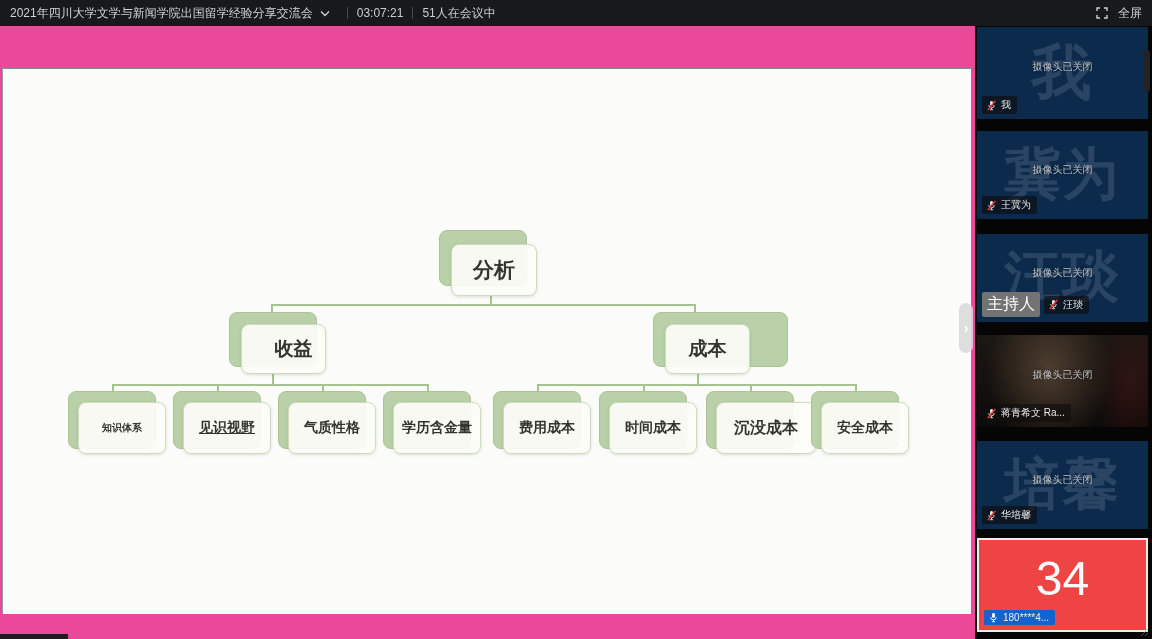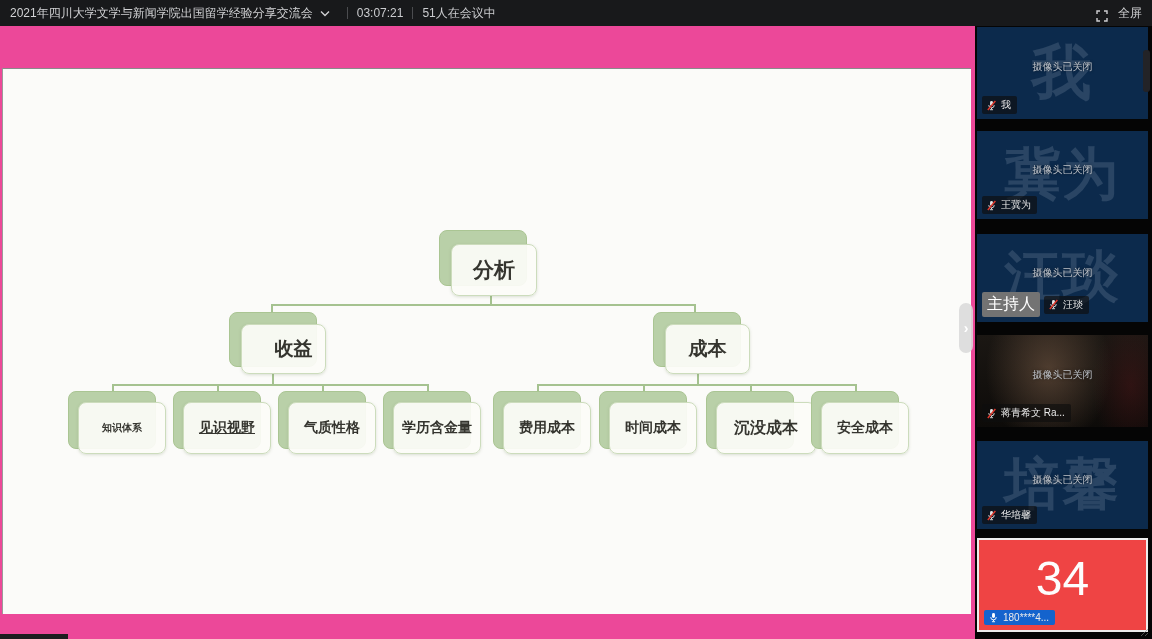--- a/index.html
+++ b/index.html
@@ -6,21 +6,21 @@
   body{width:1152px;height:639px;position:relative;overflow:hidden;
        font-family:"Liberation Sans",sans-serif;-webkit-font-smoothing:antialiased;}
 
   
   .titlebar{position:absolute;left:0;top:0;width:1152px;height:26px;background:#18191b;
             display:flex;align-items:center;padding:0 10px;box-sizing:border-box;color:#d2d3d5;font-size:12px;}
   .titlebar .title{white-space:nowrap;}
   .tb-chevron{margin:0 8px 0 7px;display:flex;align-items:center;}
   .tb-div{width:1px;height:12px;background:#4b4c4f;margin:0 9px;}
   .tb-time,.tb-count{color:#cbcccf;}
-  .tb-right{margin-left:auto;display:flex;align-items:flex-end;gap:10px;cursor:pointer;}
+  .tb-right{margin-left:auto;display:flex;align-items:center;gap:10px;cursor:pointer;}
   .substrip{position:absolute;left:0;top:26px;width:975px;height:14px;background:#1b1b1d;}
 
   
   .stage{position:absolute;left:0;top:26px;width:975px;height:613px;background:#ec4899;}
   .canvas{position:absolute;left:2px;top:42px;width:969px;height:546px;background:#fbfbf9;
           border-top:1px solid #8a8a8a;border-left:1px solid #9a9a9a;box-sizing:border-box;}
 
   
   .node{position:absolute;}
   .node .back{position:absolute;left:0;top:0;width:100%;height:100%;background:#b9d0a8;
@@ -106,21 +106,21 @@
 
     <div class="node" style="left:436px;top:161px;width:88px;height:56px;">
       <div class="back"></div>
       <div class="front" style="left:12px;top:14px;width:86px;height:52px;font-size:21px;">分析</div>
     </div>
 
     <div class="node" style="left:226px;top:243px;width:88px;height:55px;">
       <div class="back"></div>
       <div class="front" style="left:12px;top:12px;width:85px;height:50px;font-size:19px;padding-left:24px;">收益</div>
     </div>
-    <div class="node" style="left:650px;top:243px;width:88px;height:55px;">
+    <div class="node" style="left:650px;top:243px;width:88px;height:55px;padding-left:47px;">
       <div class="back"></div>
       <div class="front" style="left:12px;top:12px;width:85px;height:50px;font-size:19px;">成本</div>
     </div>
 
     <div class="node" style="left:65px;top:322px;width:88px;height:58px;">
       <div class="back"></div>
       <div class="front" style="left:10px;top:11px;width:88px;height:52px;font-size:10px;">知识体系</div>
     </div>
     <div class="node" style="left:170px;top:322px;width:88px;height:58px;">
       <div class="back"></div>

